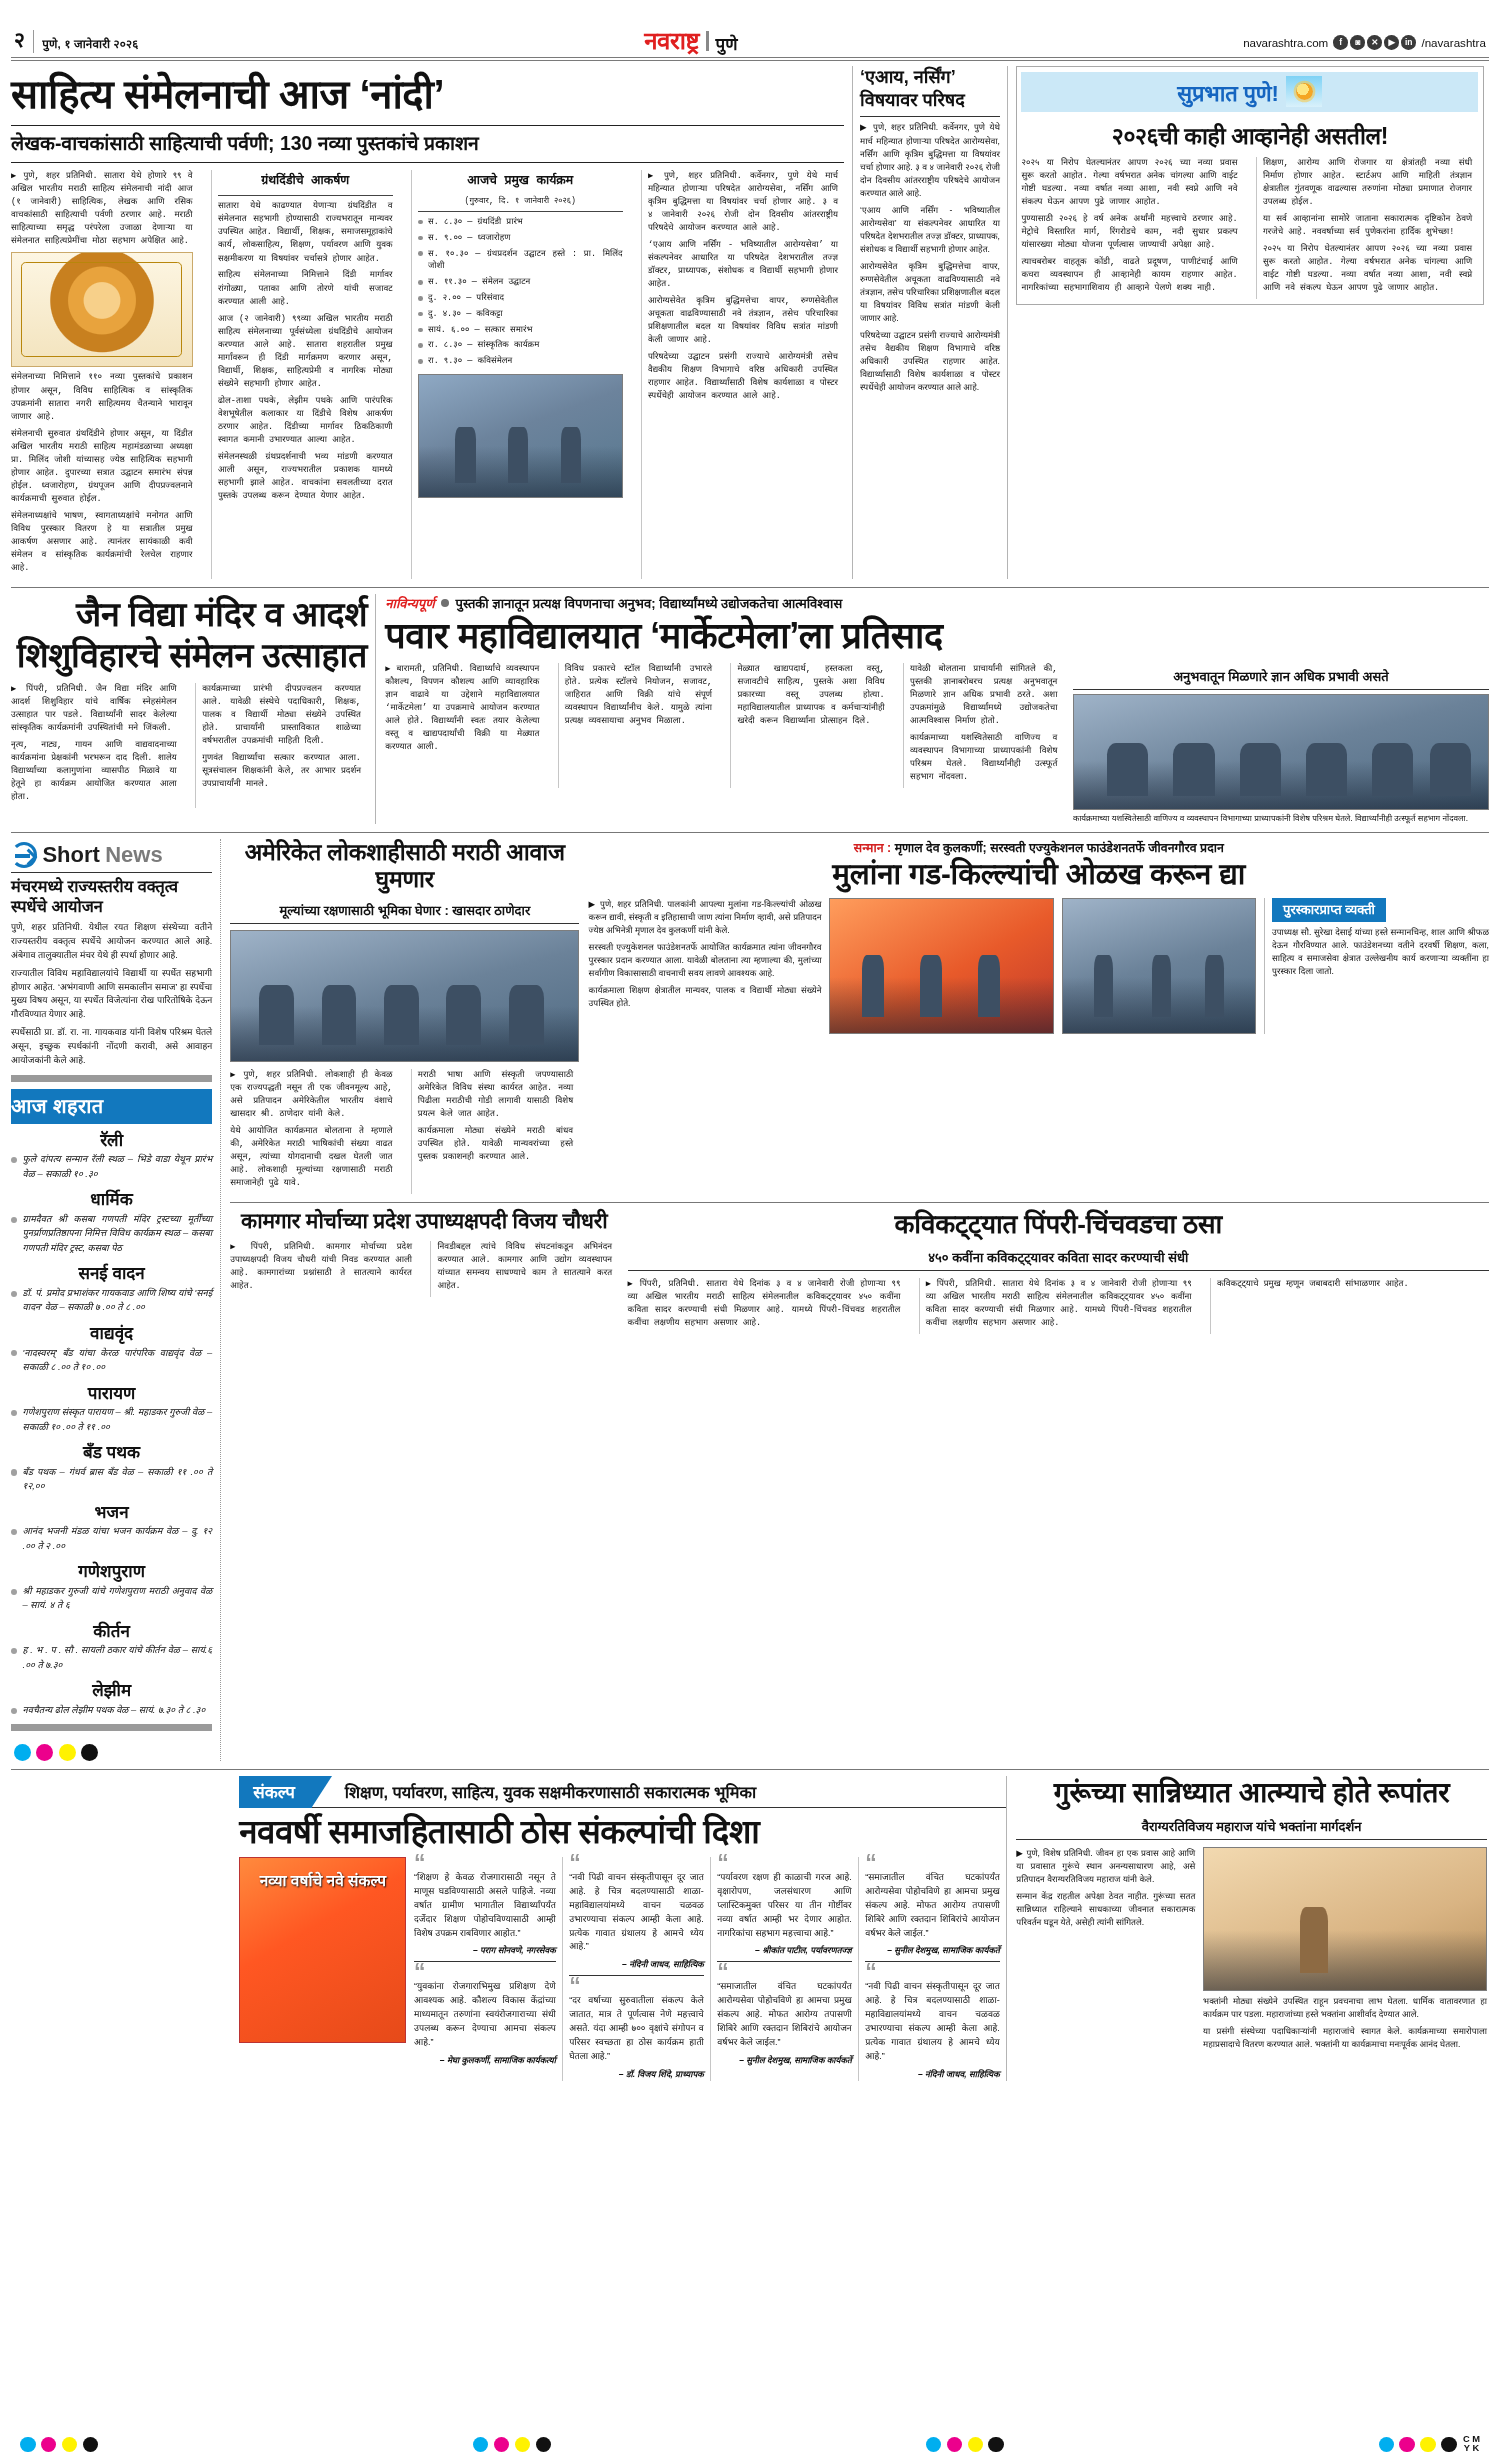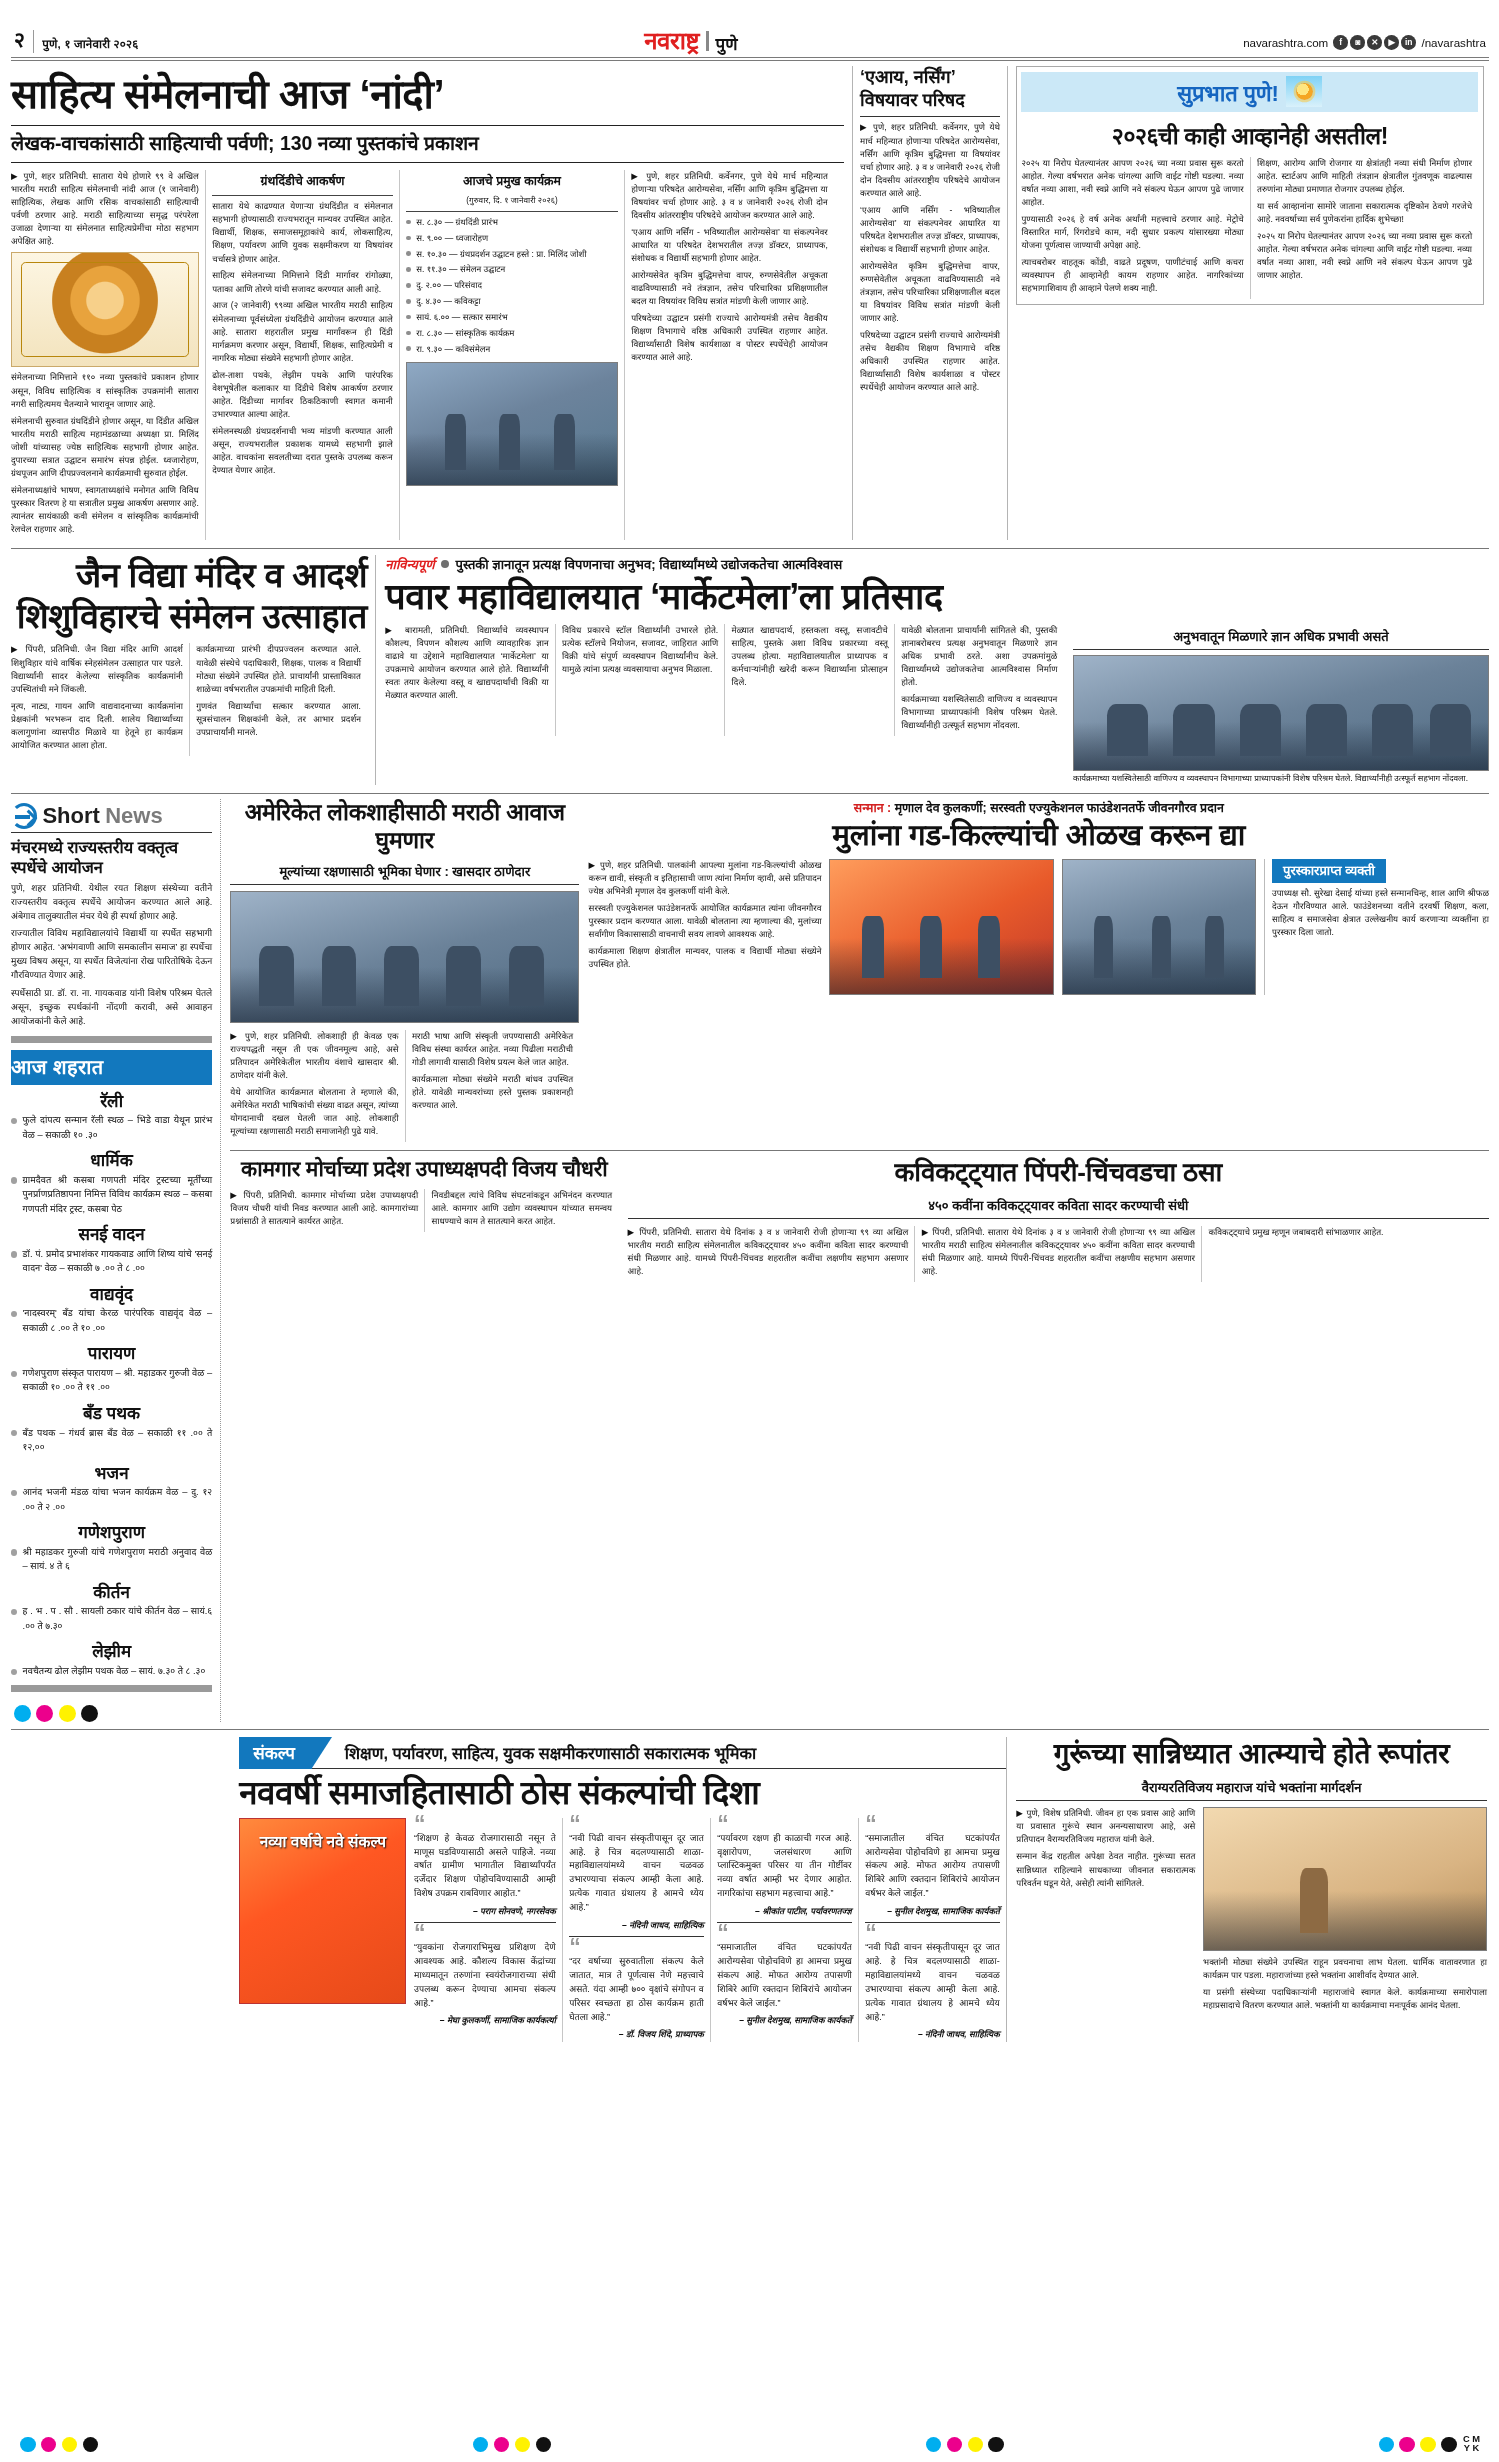--- a/index.html
+++ b/index.html
@@ -44,21 +44,21 @@
   h1.mainhead {
     font-size:40px; font-weight:bold; line-height:1.15; letter-spacing:-0.4px;
     padding:4.7px 0 1.6px 0;
   }
   .subhead {
     font-size:19.4px; font-weight:bold; line-height:1.3;
     border-top:0.8px solid #222; border-bottom:0.8px solid #222;
     padding:5.4px 0 5.4px 0; margin:6.2px 0 0 0;
   }
 
-  .colrow { display:flex; gap:0; margin-top:7px; }
+  .colrow { display:flex; gap:12px; margin-top:7px;font-family:Liberation Mono, monospace; }
   .col { font-size:8.6px; line-height:1.52; text-align:justify; padding:0 6.2px; }
   .col:first-child { padding-left:0; }
   .col + .col { border-left:0.8px solid #c6c6c6; }
   .col p { margin-bottom:3.9px; text-align:justify; }
 
   .boxhead {
     font-size:12.4px; font-weight:bold; text-align:center; padding:2.3px 0 3.9px 0;
     border-bottom:0.8px solid #444; margin-bottom:4.7px;
   }
   .ribbon-img {
@@ -145,21 +145,21 @@
   .sn-t2 { font-size:22px; font-weight:bold; color:#7b7b7b; }
   .sn-rule { border-bottom:1.6px solid #333; margin:1.6px 0 4.7px 0; }
   .sn-head { font-size:16.3px; font-weight:bold; line-height:1.22; margin-bottom:3.9px; }
 
   .graybar { height:7px; background:#9a9a9a; margin:7px 0; }
   .aaj-banner {
     background:#1278be; color:#fff; font-size:20px; font-weight:bold;
     text-align:left; padding:3.1px 0 4.7px 0; letter-spacing:0.4px;
   }
   .ev-cat { font-size:17px; font-weight:bold; text-align:center; padding:3.9px 0 1.6px 0; }
-  .ev-item { position:relative; padding-left:11.6px; font-size:9.3px; line-height:1.55; margin-bottom:2.3px; text-align:justify;}
+  .ev-item { position:relative; padding-left:11.6px; font-size:9.3px; line-height:1.55; margin-bottom:2.3px; text-align:justify;font-style:italic;}
   .ev-item::before { content:""; position:absolute; left:0; top:4.7px; width:6.2px;height:6.2px;background:#a0a0a0;border-radius:50%; }
 
   .cmyk { display:flex; gap:5.4px; padding:9.3px 3.1px 0 3.1px; }
   .cmyk i { width:17px;height:17px;border-radius:50%;display:block; }
 
   .main3 { width:1268px; padding-left:9.3px; }
 
   .tagbox {
     background:#d32020; color:#fff; font-size:13px; font-weight:bold;
     display:inline-block; padding:2.3px 11px 3.9px 11px;

